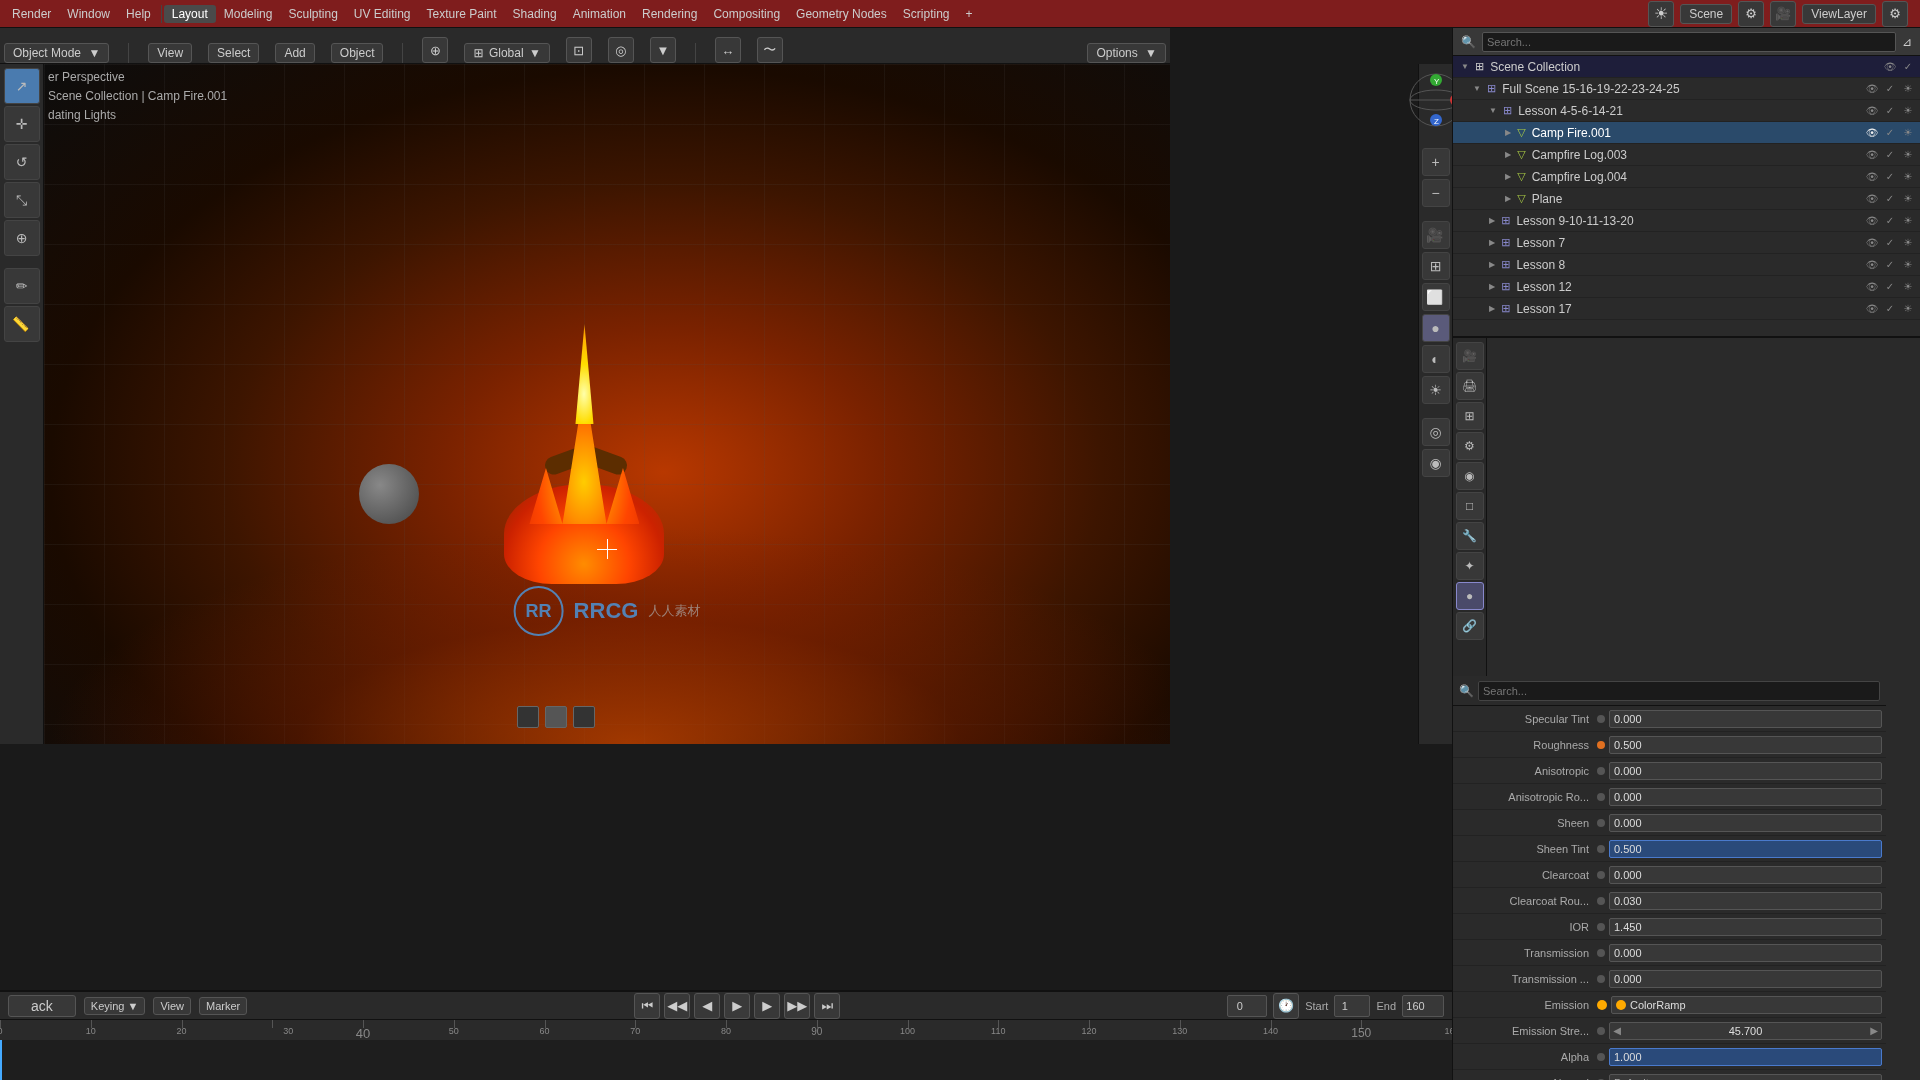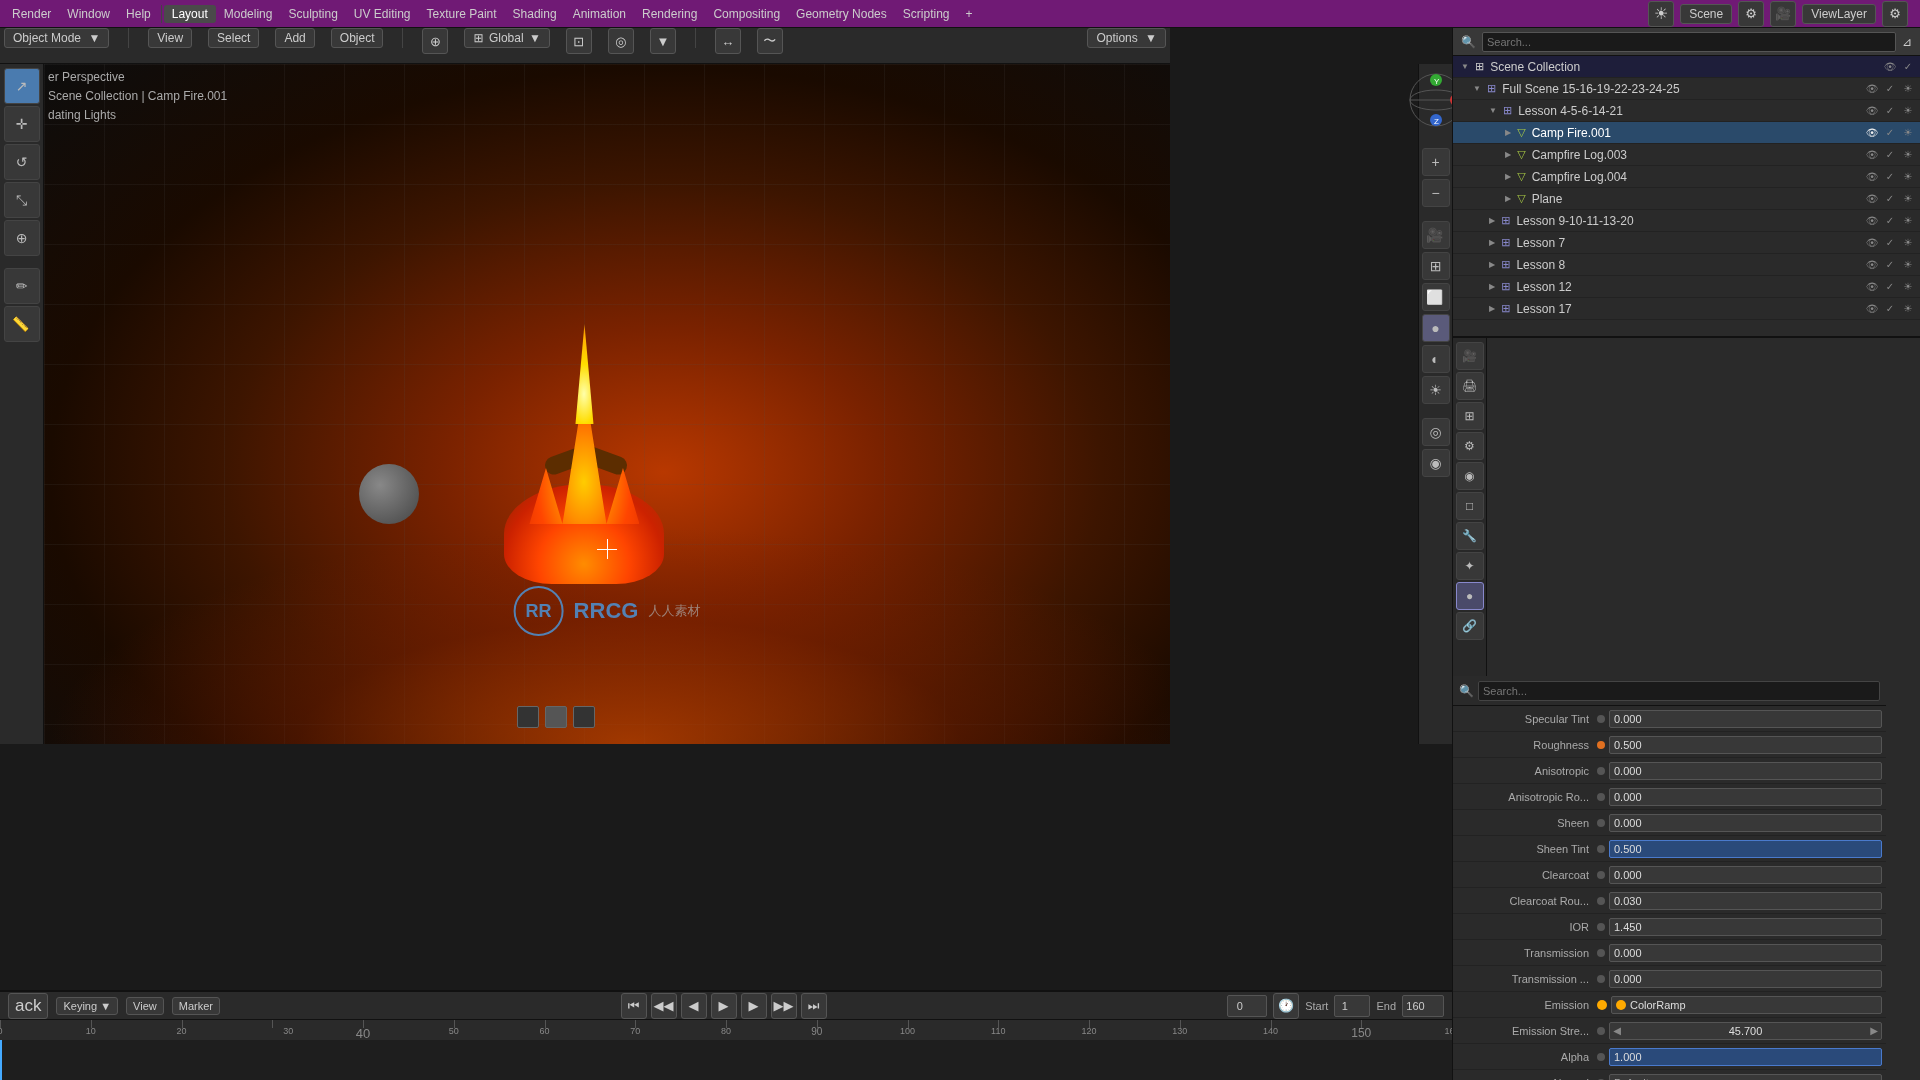--- a/index.html
+++ b/index.html
@@ -11,21 +11,21 @@
       font-size: 12px;
       color: #cccccc;
       overflow: hidden;
       position: relative;
     }
 
     
     #top-menu {
       width: 100%;
       height: 28px;
-      background: #701a75;
+      background: #7f1d1d;
       display: flex;
       align-items: center;
       padding: 0 4px;
       border-bottom: 1px solid #111;
       position: absolute;
       top: 0;
       left: 0;
       z-index: 100;
     }
     .menu-item {
@@ -40,21 +40,21 @@
 
     
     #toolbar {
       position: absolute;
       top: 28px;
       left: 0;
       width: 1170px;
       height: 36px;
       background: #2a2a2a;
       display: flex;
-      align-items: flex-start;
+      align-items: flex-end;
       padding: 0 4px;
       border-bottom: 1px solid #111;
       gap: 16px;
     }
     .toolbar-btn {
       padding: 2px 8px;
       font-size: 12px;
       color: #ccc;
       background: #383838;
       border: 1px solid #555;
@@ -939,21 +939,21 @@
         <div class="prop-value default-text">Default</div>
       </div>
 
     </div>
   </div>
 </div>
 
 <div id="timeline">
   <div id="timeline-header">
 
-    <div class="toolbar-btn" style="font-size:17px; padding:2px 6px;">ack</div>
+    <div class="toolbar-btn" style="font-size:14px; padding:2px 22px;">ack</div>
     <div class="toolbar-btn" style="font-size:11px; padding:2px 6px;">
       <span>Keying</span>
       <span>▼</span>
     </div>
     <div class="toolbar-btn" style="font-size:11px; padding:2px 6px;">View</div>
     <div class="toolbar-btn" style="font-size:11px; padding:2px 6px;">Marker</div>
 
     <div style="flex:1; display:flex; align-items:center; justify-content:center; gap:4px;">
       <div class="toolbar-icon-btn">⏮</div>
       <div class="toolbar-icon-btn">◀◀</div>

